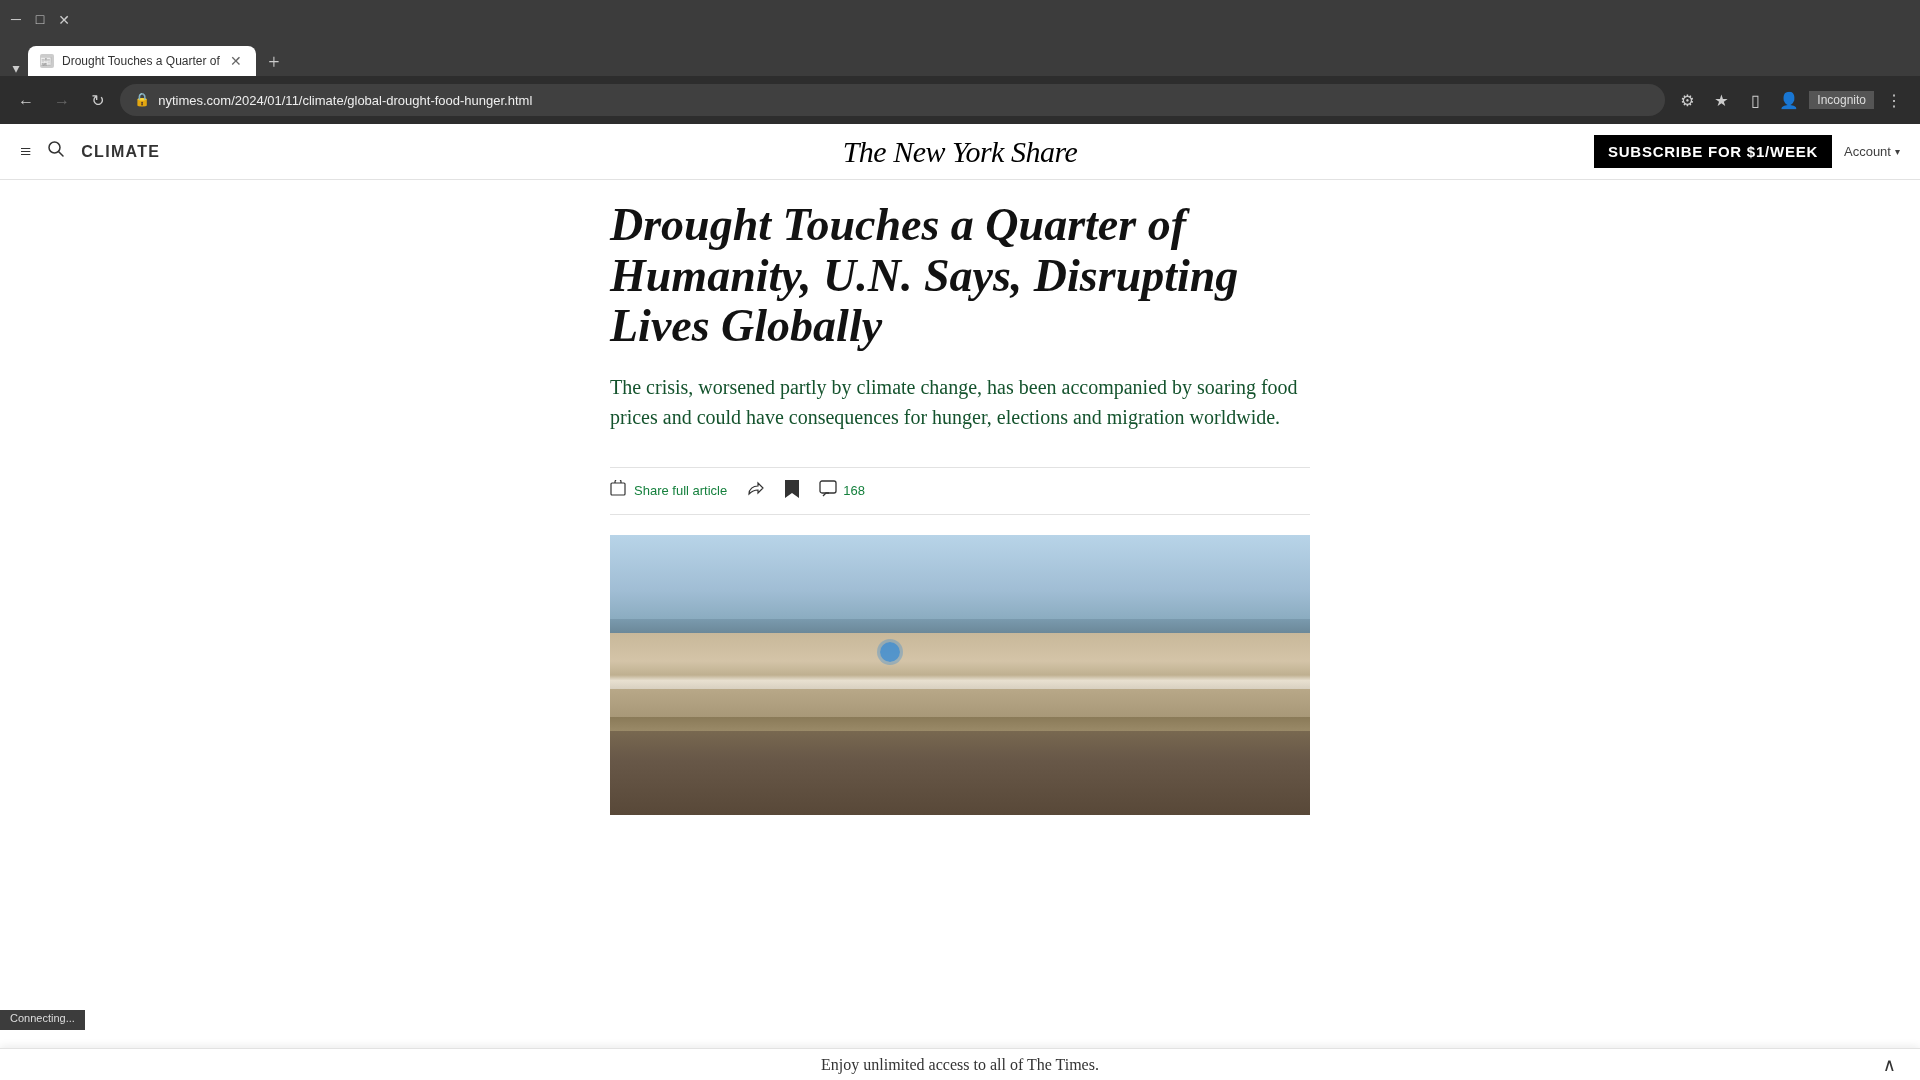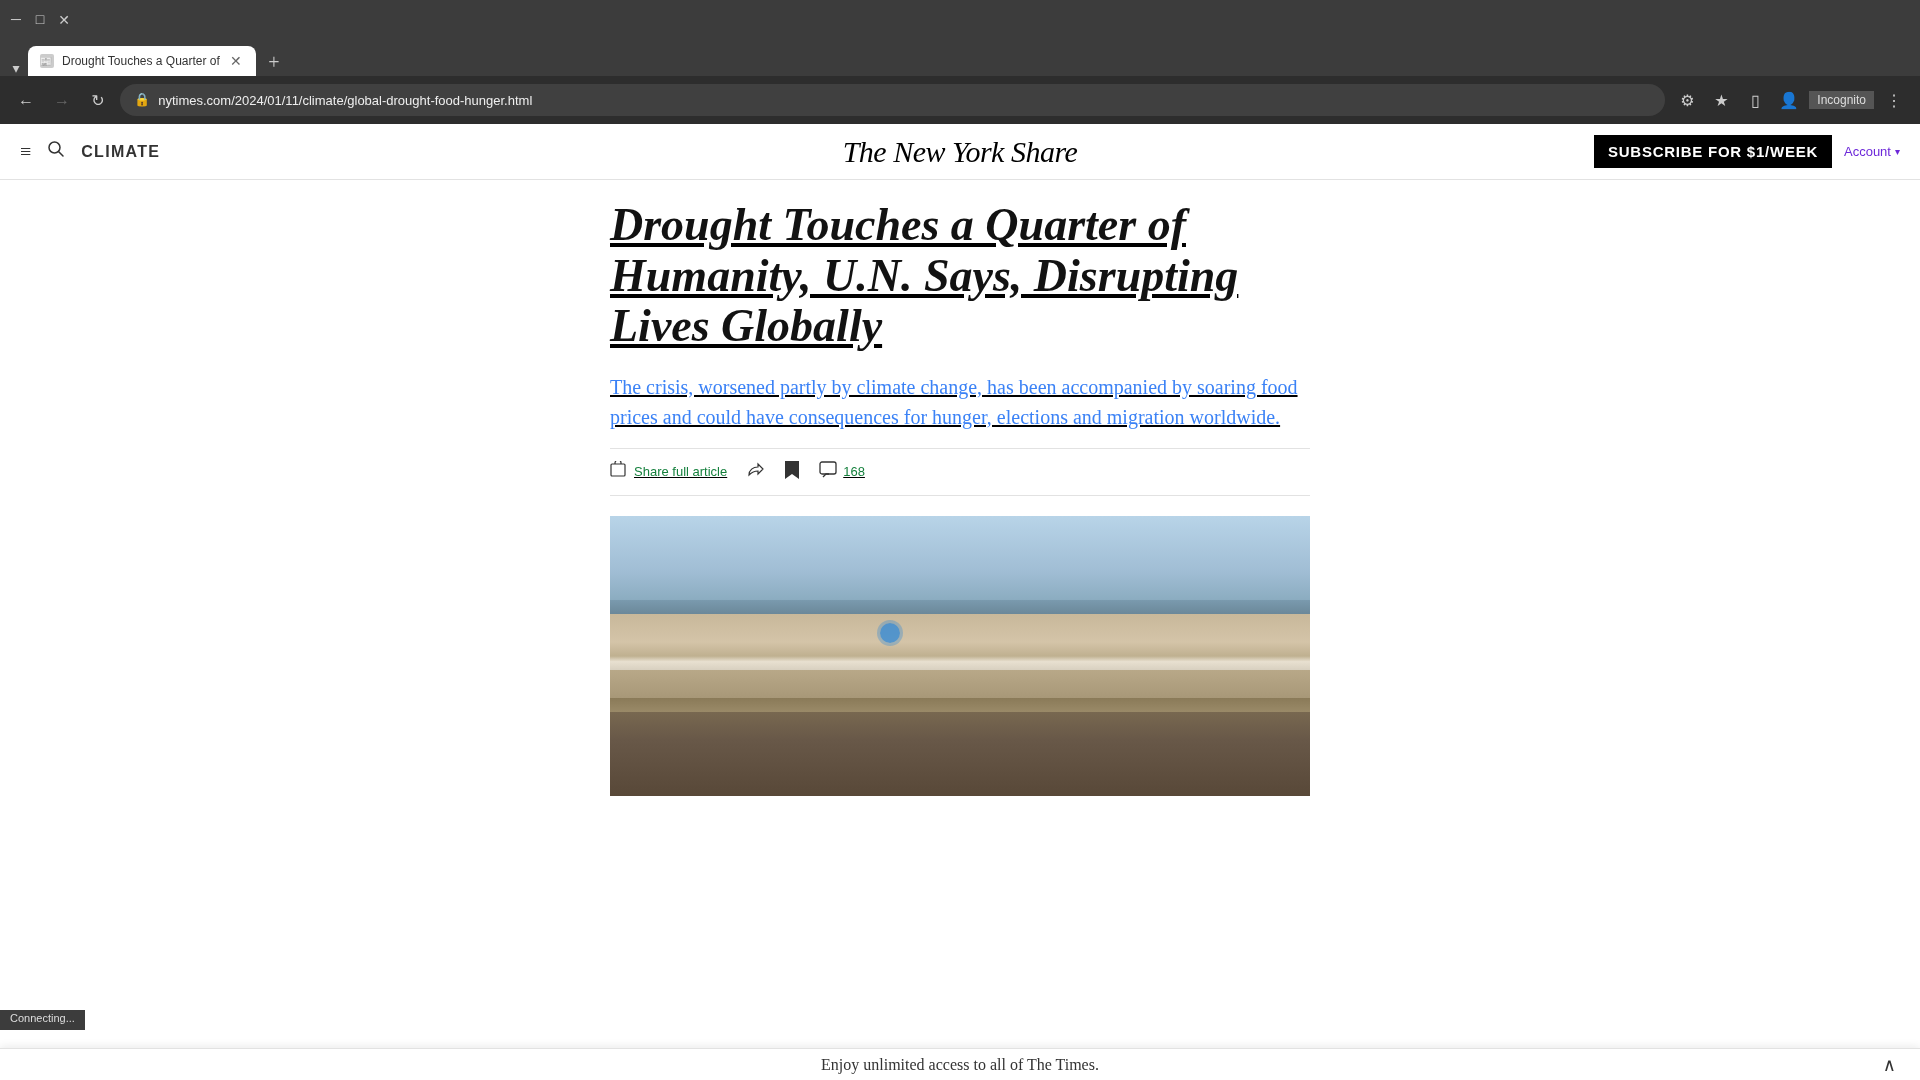--- a/index.html
+++ b/index.html
@@ -180,21 +180,21 @@
       font-weight: 700;
       letter-spacing: 0.05em;
       padding: 8px 14px;
       border: none;
       cursor: pointer;
       text-transform: uppercase;
     }
     .account-btn {
       font-family: Arial, sans-serif;
       font-size: 13px;
-      color: #6d28d9;
+      color: #404040;
       cursor: pointer;
       display: flex;
       align-items: center;
       gap: 4px;
     }
     .account-chevron { font-size: 10px; }
 
     
     .article-container {
       max-width: 740px;
@@ -207,23 +207,23 @@
       font-weight: 700;
       font-style: italic;
       line-height: 1.1;
       color: #121212;
       margin-bottom: 20px;
     }
     .article-subtitle {
       font-family: Georgia, 'Times New Roman', serif;
       font-size: 20px;
       font-weight: 400;
-      color: #3b82f6;
+      color: #14532d;
       line-height: 1.5;
-      margin-bottom: 16px;
+      margin-bottom: 35px;
     }
     .article-actions {
       display: flex;
       align-items: center;
       gap: 20px;
       margin-bottom: 20px;
       border-top: 1px solid #e2e2e2;
       border-bottom: 1px solid #e2e2e2;
       padding: 12px 0;
     }
@@ -329,21 +329,20 @@
       height: 20px;
       display: flex;
       align-items: flex-start;
     }
 
     
     .page-content {
       background: #fff;
       height: calc(1080px - 124px - 70px);
       overflow: hidden;
-      text-decoration: underline;
     }
   </style>
 </head>
 <body>
 
 <div>
 
   <div class="browser-titlebar">
     <div class="window-controls">
       <div class="win-btn">─</div>

